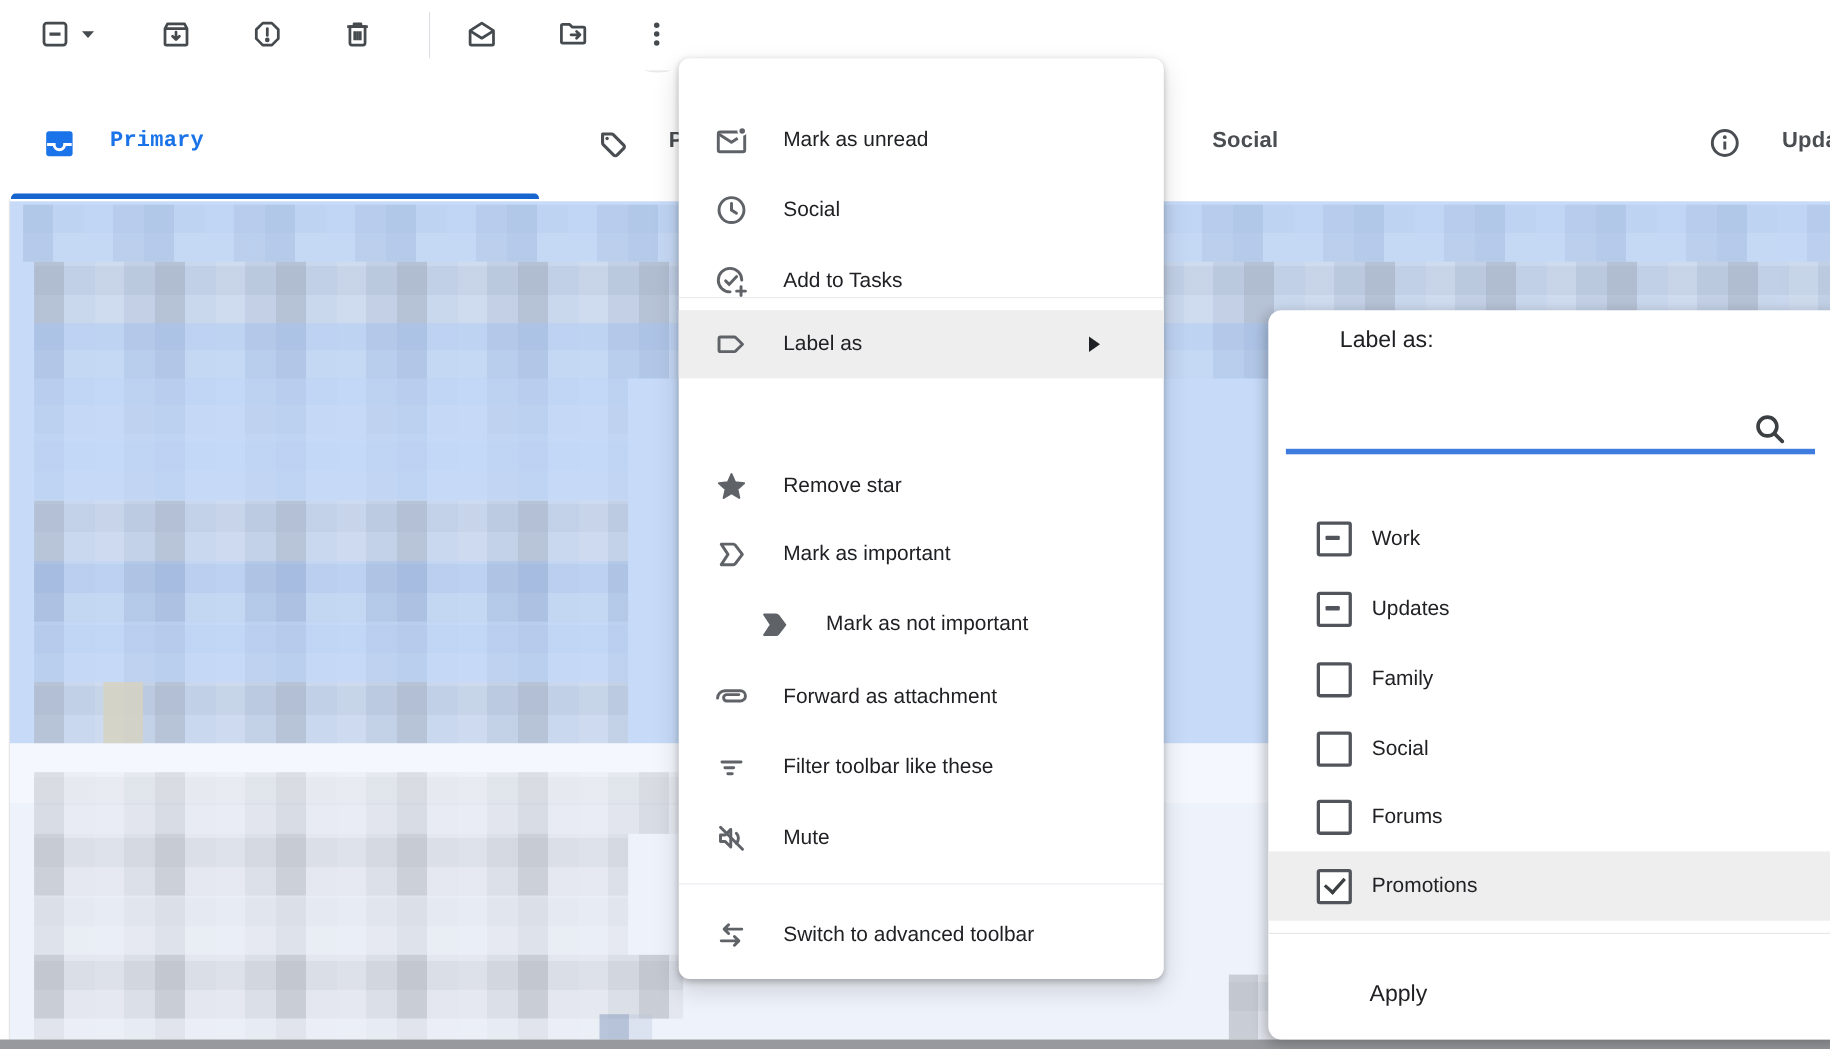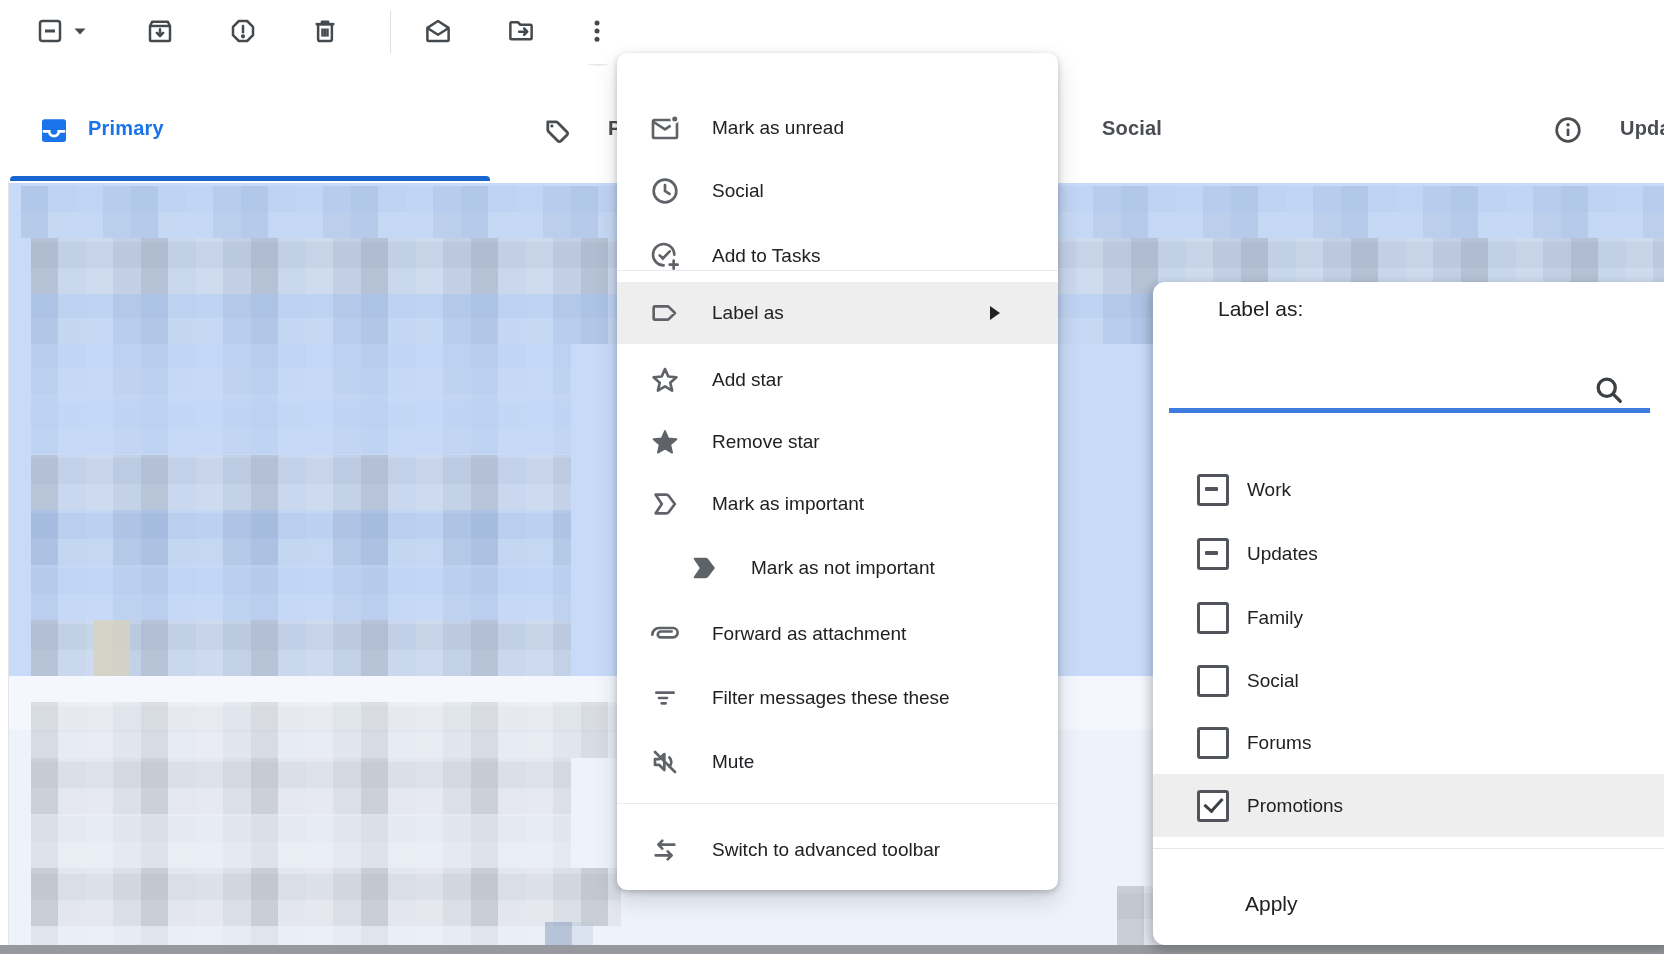--- a/index.html
+++ b/index.html
@@ -97,21 +97,21 @@
   </div>
 
   <div class="tabs">
     <div>
       <span class="tab-ic" style="left:38px;">
         <svg width="32" height="32" viewBox="0 0 24 24">
             <rect x="3" y="4" width="18" height="17" rx="2" fill="#1a73e8"></rect>
             <path d="M3.6 13h4.8a3.6 3.6 0 0 0 7.2 0h4.8" stroke="#fff" stroke-width="2" fill="none"></path>
           </svg>
       </span>
-      <span class="tab-label active" style="left:88px;">Primary</span>
+      <span class="tab-label active" style="left:100px;font-family:Liberation Mono, monospace;">Primary</span>
       <div class="tab-underline"></div>
     </div>
     <div>
       <span class="tab-ic" style="left:540px;">
         <svg width="34" height="34" viewBox="0 0 24 24" fill="none" stroke="#4a4d51" stroke-width="2" stroke-linejoin="round">
             <path d="M5.5 5.5h5.8c.4 0 .78.16 1.06.44l6.7 6.7c.59.59.59 1.54 0 2.12l-4.3 4.3c-.59.59-1.54.59-2.12 0l-6.7-6.7a1.5 1.5 0 0 1-.44-1.06V6.5a1 1 0 0 1 1-1z"></path>
             <circle cx="8.4" cy="8.4" r="1.1" fill="#4a4d51" stroke="none"></circle>
           </svg>
       </span>
       <span class="tab-label" style="left:608px;">Promotions</span>
@@ -227,28 +227,20 @@
     <div class="mi hl" style="top:229px;">
       <span class="ic">
         <svg width="32" height="32" viewBox="0 0 24 24" fill="none" stroke="#5f6368" stroke-width="2" stroke-linejoin="round">
             <path d="M4.5 7h9.3c.46 0 .9.21 1.19.57L19.5 12l-4.51 4.43c-.29.36-.73.57-1.19.57H4.5a1 1 0 0 1-1-1V8a1 1 0 0 1 1-1z"></path>
           </svg>
       </span>
       <span>Label as</span>
       <span class="subarrow"></span>
     </div>
 
-    <div class="mi" style="top:296px;">
-      <span class="ic">
-        <svg width="32" height="32" viewBox="0 0 24 24" fill="none" stroke="#5f6368" stroke-width="2" stroke-linejoin="round">
-            <path d="M12 3.8l2.47 5.6 6.1.55-4.62 4.03 1.37 5.97L12 16.75l-5.32 3.2 1.37-5.97L3.43 9.95l6.1-.55z"></path>
-          </svg>
-      </span>
-      <span>Add star</span>
-    </div>
     <div class="mi" style="top:358px;">
       <span class="ic">
         <svg width="32" height="32" viewBox="0 0 24 24" fill="#5f6368" stroke="#5f6368" stroke-width="1.4" stroke-linejoin="round">
             <path d="M12 3.8l2.47 5.6 6.1.55-4.62 4.03 1.37 5.97L12 16.75l-5.32 3.2 1.37-5.97L3.43 9.95l6.1-.55z"></path>
           </svg>
       </span>
       <span>Remove star</span>
     </div>
     <div class="mi" style="top:420px;">
       <span class="ic">
@@ -273,21 +265,21 @@
           </svg>
       </span>
       <span>Forward as attachment</span>
     </div>
     <div class="mi" style="top:614px;">
       <span class="ic">
         <svg width="32" height="32" viewBox="0 0 24 24" fill="none" stroke="#5f6368" stroke-width="2" stroke-linecap="round">
             <path d="M5.5 8h13M7.5 12h6M9.5 16h3"></path>
           </svg>
       </span>
-      <span>Filter messages these these</span>
+      <span>Filter toolbar like these</span>
     </div>
     <div class="mi" style="top:678px;">
       <span class="ic">
         <svg width="32" height="32" viewBox="0 0 24 24" fill="none" stroke="#5f6368" stroke-width="2" stroke-linejoin="round">
             <path d="M4.5 9.8v4.4h3.2l3.8 3.8V6L7.7 9.8z"></path>
             <path d="M15.3 8.6a4.8 4.8 0 0 1 0 6.8" stroke-linecap="round"></path>
             <line x1="4.5" y1="4.5" x2="19.5" y2="19.5" stroke-linecap="round"></line>
           </svg>
       </span>
       <span>Mute</span>

